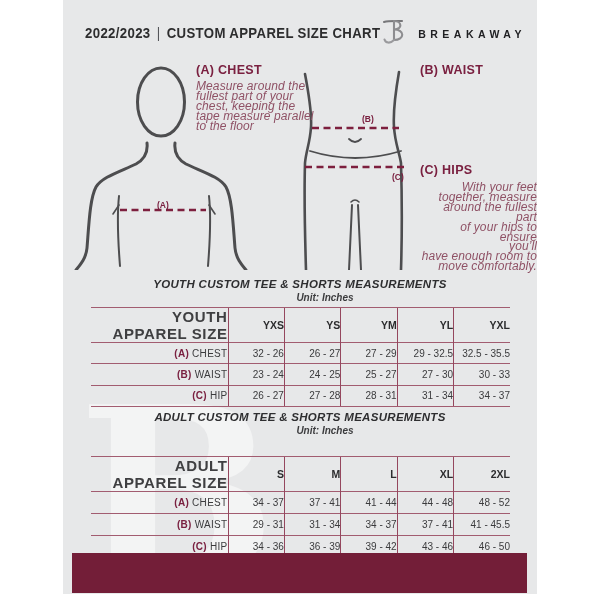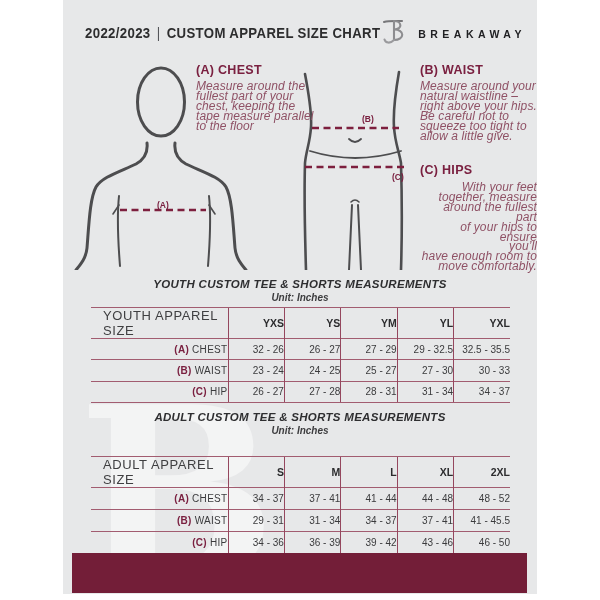--- a/index.html
+++ b/index.html
@@ -21,32 +21,32 @@
   .guide svg{position:absolute;left:0;top:0;}
   .g-head{position:absolute;font-size:12.5px;font-weight:bold;color:#7a2040;letter-spacing:.3px;}
   .g-body{position:absolute;font-size:12px;line-height:9.9px;font-style:italic;color:#8f5165;
           white-space:pre-line;letter-spacing:.1px;}
   .marker{position:absolute;font-size:8.5px;font-weight:bold;color:#7a2040;}
 
   
   .sec-title{position:absolute;width:474px;text-align:center;font-size:11.5px;font-weight:bold;
              color:#2e2e30;letter-spacing:.3px;font-style:italic;}
   .sec-unit{position:absolute;width:474px;text-align:center;font-size:10px;font-weight:bold;
-            font-style:italic;color:#3c3c3e;}
+            font-style:italic;color:#3c3c3e;padding-left:25px;}
 
   table.size{position:absolute;left:28px;width:419px;border-collapse:collapse;table-layout:fixed;}
   table.size td{border-top:1px solid #a25c70;padding:0;vertical-align:middle;
                 font-size:10px;color:#3b3b3d;text-align:right;overflow:hidden;}
   table.size tr:last-child td{border-bottom:1px solid #a25c70;}
   table.size td + td{border-left:1.5px solid #95475e;}
   table.size col.c0{width:137px;}
   table.size col.cv{width:56.4px;}
   tr.hrow td{font-weight:bold;font-size:10.5px;color:#2c2c2e;}
-  td.lbl,tr.hrow td.lbl{font-weight:normal;text-align:left;padding-left:12px;
-        font-size:13px;letter-spacing:.6px;color:#3f3f41;}
+  td.lbl,tr.hrow td.lbl{font-weight:bold;text-align:right;padding-left:12px;
+        font-size:15px;letter-spacing:.6px;color:#3f3f41;}
   td.rowlab{text-align:left;padding-left:12px;font-size:10px;color:#3b3b3d;letter-spacing:.3px;}
   td.rowlab .pfx{font-weight:bold;color:#7a2040;margin-right:3px;}
   .t-youth tr.hrow td{height:25px;}
   .t-youth tr.drow td{height:20.3px;}
   .t-adult tr.hrow td{height:24px;}
   .t-adult tr.drow td{height:21px;}
 
   .watermark{position:absolute;left:15px;top:375px;font-family:"DejaVu Serif",serif;
              font-size:235px;line-height:1;font-weight:bold;color:rgba(255,255,255,.5);z-index:0;}
   .ontop{z-index:1;}
@@ -107,26 +107,20 @@
       <span class="marker" style="left:329px;top:117px;">(C)</span>
 
       <div class="g-head" style="left:133px;top:8px;">(A) CHEST</div>
       <div class="g-body" style="left:133px;top:27px;">Measure around the
 fullest part of your
 chest, keeping the
 tape measure parallel
 to the floor</div>
 
       <div class="g-head" style="left:357px;top:8px;">(B) WAIST</div>
-      <div class="g-body" style="left:357px;top:27px;">Measure around your
-natural waistline –
-right above your hips.
-Be careful not to
-squeeze too tight to
-allow a little give.</div>
 
       <div class="g-head" style="left:357px;top:108px;">(C) HIPS</div>
       <div class="g-body" style="left:357px;top:128px;text-align:right;">With your feet
 together, measure
 around the fullest part
 of your hips to ensure
 you’ll
 have enough room to
 move comfortably.</div>
     </div>

